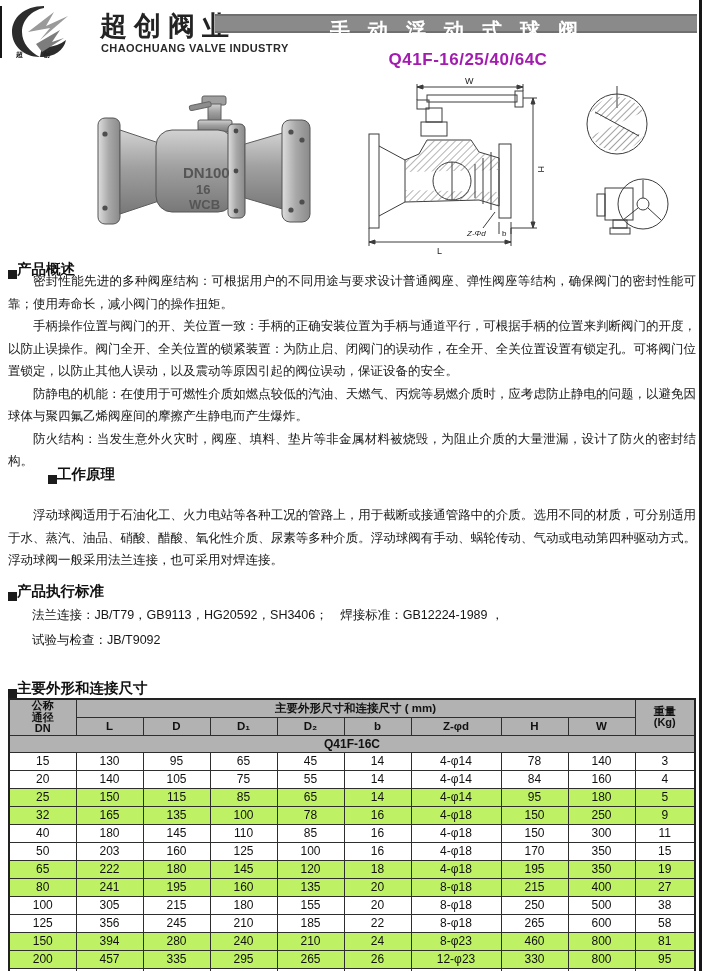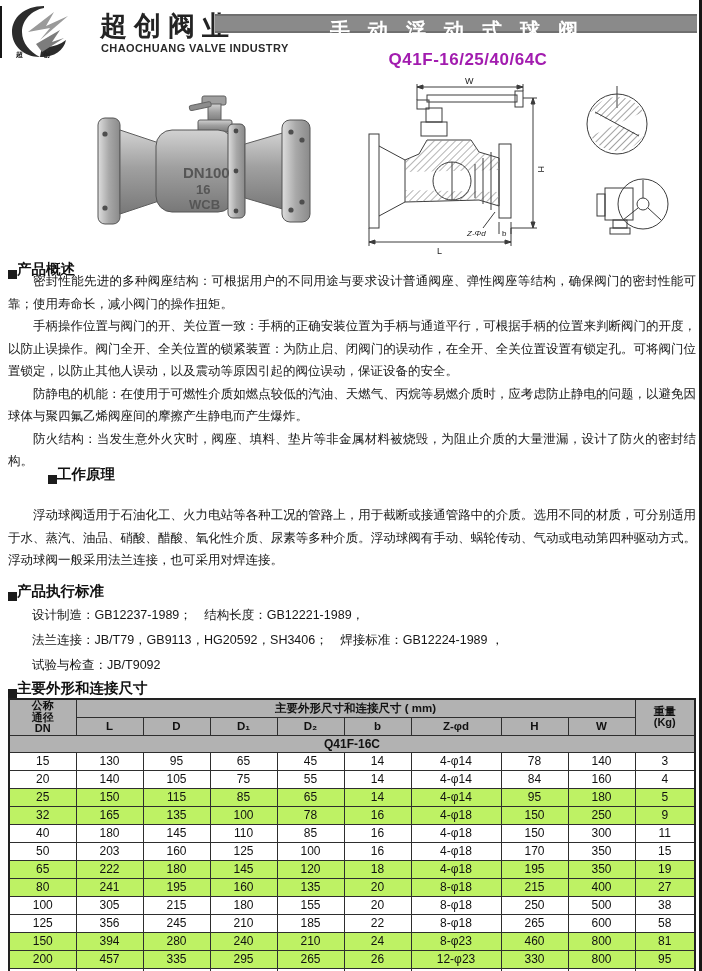--- a/index.html
+++ b/index.html
@@ -206,21 +206,20 @@
 </div>
 <div id="principle-text" class="abs bodytext">
   <p>浮动球阀适用于石油化工、火力电站等各种工况的管路上，用于截断或接通管路中的介质。选用不同的材质，可分别适用于水、蒸汽、油品、硝酸、醋酸、氧化性介质、尿素等多种介质。浮动球阀有手动、蜗轮传动、气动或电动第四种驱动方式。浮动球阀一般采用法兰连接，也可采用对焊连接。</p>
 </div>
 
 <div id="standards-heading" class="abs section-heading">
   <span class="bullet"></span>
   <span>产品执行标准</span>
 </div>
 <div id="standards-text" class="abs bodytext">
-  <div>设计制造：GB12237-1989；　结构长度：GB12221-1989，</div>
   <div>法兰连接：JB/T79，GB9113，HG20592，SH3406；　焊接标准：GB12224-1989 ，</div>
   <div>试验与检查：JB/T9092</div>
 </div>
 
 <div id="dims-heading" class="abs section-heading">
   <span class="bullet"></span>
   <span>主要外形和连接尺寸</span>
 </div>
 
 <table id="dims-table">

